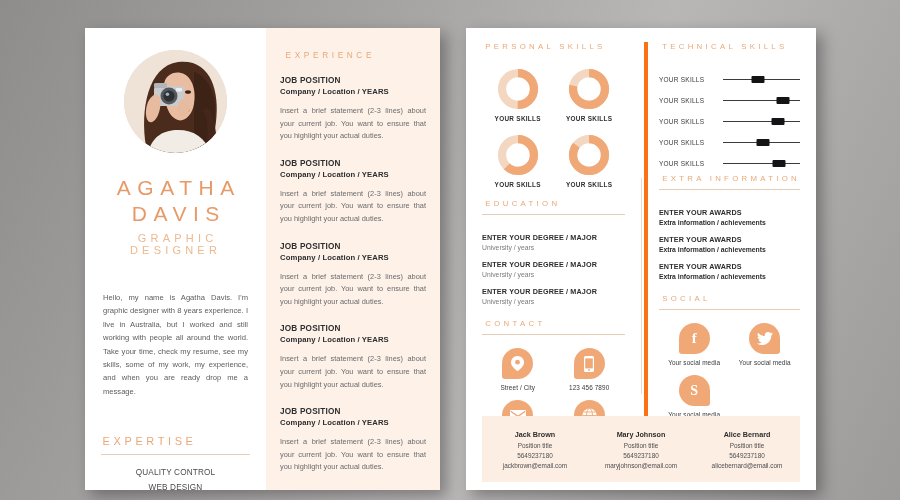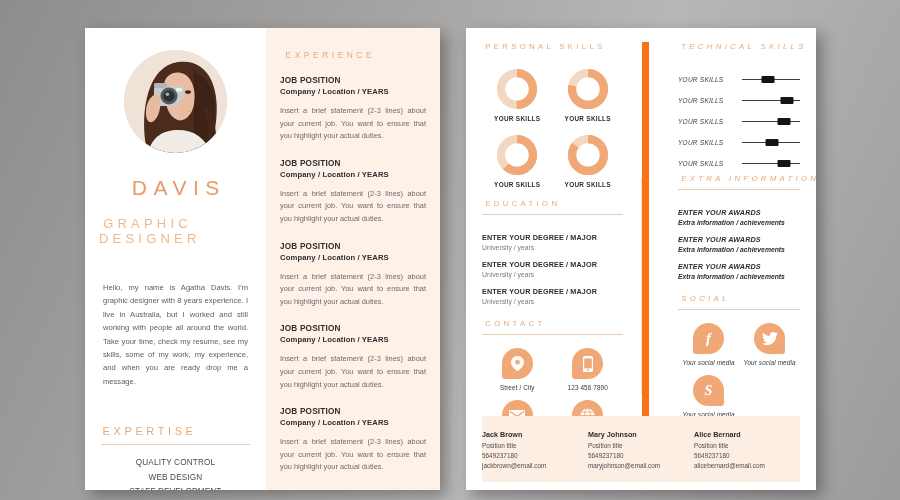--- a/index.html
+++ b/index.html
@@ -44,24 +44,25 @@
     text-align: center;
     color: #e79a68;
     font-size: 21px;
     letter-spacing: 6.5px;
     line-height: 26px;
     font-weight: 400;
     margin-top: 22px;
     text-indent: 6.5px;
   }
   .role {
+    text-align: center;
     color: #edb98e;
-    font-size: 13px;
+    font-size: 11px;
     letter-spacing: 4.2px;
-    margin-top: 15px;
+    margin-top: 5px;
     text-indent: 4.2px;
   }
   .bio {
     margin-top: 35px;
     color: #5d5d5f;
     font-size: 7.6px;
     line-height: 13.4px;
     text-align: justify;
     padding: 0 4px;
   }
@@ -105,21 +106,21 @@
   }
   .job-desc {
     color: #6b6b6d; font-size: 7.4px; line-height: 12.6px;
     margin-top: 9px; text-align: justify;
   }
 
   
   .rp { padding: 14px 16px 0 16px; height: 100%; position: relative; }
   .rp-grid { display: flex; gap: 9px; }
   .rp-left  { width: 158px; padding-right: 10px; }
-  .rp-right { width: 158px; padding-left: 29px; border-left: 7px solid #f97316; font-style: italic; }
+  .rp-right { width: 158px; padding-left: 11px; border-left: 4px solid #f97316; }
 
   .r-head {
     color: #e9a877;
     font-size: 7.8px;
     letter-spacing: 3.3px;
     text-indent: 3.3px;
     white-space: nowrap;
   }
   .r-rule { height: 1px; background: #e8cdb5; margin-top: 6px; }
 
@@ -186,21 +187,21 @@
   .soc-glyph { font-size: 15px; font-weight: bold; line-height: 1; color:#fff; font-family: "Liberation Serif", serif; }
 
   
   .refs-head-wrap { padding: 0 16px; margin-top: 6px; }
   .refs-panel {
     position: absolute; left: 16px; right: 16px; bottom: 8px;
     background: #fdeee3;
     height: 66px;
     display: flex; align-items: center;
   }
-  .ref-col { flex: 1; }
+  .ref-col { flex: 1; text-align: center; }
   .ref-name { font-size: 7.2px; font-weight: bold; color: #2d2d2f; }
   .ref-line { font-size: 6.4px; color: #4e4e50; margin-top: 3px; }
 
   .vert-divider {
     position: absolute; left: 50%; top: 150px; bottom: 96px; width: 1px;
     background: #eadccf;
   }
 </style>
 </head>
 <body>
@@ -241,20 +242,21 @@
 
               <path d="M24 52 C28 44 34 42 36 48 C38 56 34 70 28 72 C22 74 20 62 24 52 Z" fill="#e7bb9f"></path>
               <path d="M57 50 C63 46 68 50 66 58 C64 66 58 68 55 64 C52 60 53 53 57 50 Z" fill="#e7bb9f"></path>
 
               <path d="M78 60 C86 70 84 90 80 103 L92 103 C94 84 90 66 84 58 Z" fill="#44261a"></path>
             </g>
           </svg>
         </div>
 
         <div class="name">
+          <div>AGATHA</div>
           <div>DAVIS</div>
         </div>
 
         <div class="role">GRAPHIC DESIGNER</div>
 
         <div class="bio">Hello, my name is Agatha Davis. I'm graphic designer with 8 years experience. I live in Australia, but I worked and still working with people all around the world. Take your time, check my resume, see my skills, some of my work, my experience, and when you are ready drop me a message.</div>
 
         <div class="sec-head">EXPERTISE</div>
         <div class="rule soft"></div>
         <ul class="expertise-list">

